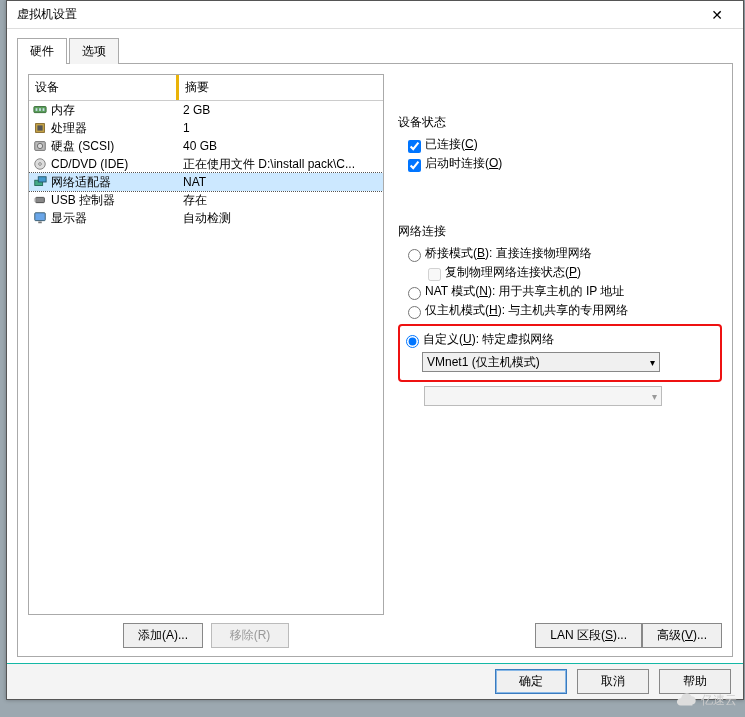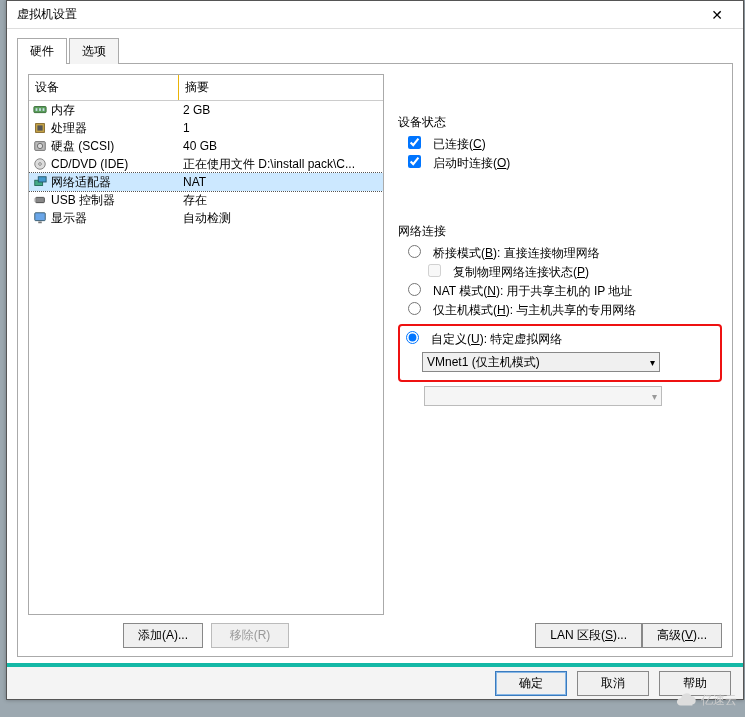--- a/index.html
+++ b/index.html
@@ -10,43 +10,43 @@
   .titlebar .close { width: 40px; height: 24px; display: flex; align-items: center; justify-content: center; font-size: 14px; }
   .body { flex: 1; padding: 8px 10px 6px 10px; display: flex; flex-direction: column; }
   .tabs { display: flex; border-bottom: 1px solid #aaa; }
   .tab { padding: 4px 12px; border: 1px solid #aaa; border-bottom: none; margin-right: 2px; background: #f4f4f4; position: relative; top: 1px; }
   .tab.active { background: #fff; }
   .panel { flex: 1; border: 1px solid #aaa; border-top: none; padding: 10px 10px 8px 10px; display: flex; gap: 14px; }
   .left { width: 356px; display: flex; flex-direction: column; }
   .device-list { flex: 1; border: 1px solid #aaa; overflow: hidden; }
   .dl-head { display: flex; background: #fff; border-bottom: 1px solid #ccc; }
   .dl-head .col { padding: 4px 6px; font-weight: normal; }
-  .col.dn { width: 150px; border-right: 1px solid #eab308; }
+  .col.dn { width: 150px; border-right: 3px solid #eab308; }
   .col.ds { flex: 1; }
   .dl-body { }
   .row { display: flex; height: 18px; align-items: center; padding: 0 2px; }
   .row.sel { background: #cce8ff; outline: 1px dotted #555; }
   .row .icon { width: 18px; display: flex; align-items: center; justify-content: center; }
   .row .icon svg { width: 14px; height: 14px; }
   .row .rd { width: 130px; padding-left: 2px; white-space: nowrap; overflow: hidden; text-overflow: ellipsis; }
   .row .rs { flex: 1; padding-left: 4px; white-space: nowrap; overflow: hidden; text-overflow: ellipsis; }
   .left-btns { display: flex; justify-content: center; gap: 8px; padding-top: 8px; }
   .btn { border: 1px solid #888; background: #f0f0f0; padding: 3px 14px; min-width: 78px; text-align: center; }
   .btn.disabled { color: #999; border-color: #bbb; }
   .right { flex: 1; display: flex; flex-direction: column; gap: 10px; }
   .group .g-title { margin-bottom: 4px; margin-top: 40px; }
-  .check-row, .radio-row { display: flex; align-items: flex-start; gap: 12px; padding: 1px 0 1px 10px; }
+  .check-row, .radio-row { display: flex; align-items: flex-end; gap: 4px; padding: 1px 0 1px 10px; }
   .check-row input, .radio-row input { margin: 0; }
   .radio-row.disabled label, .check-row.disabled label { color: #000000; }
   .highlight-box { border: 2px solid #e11; border-radius: 4px; padding: 4px 6px 8px 6px; margin: 4px 0; }
   .dd { width: 238px; height: 20px; border: 1px solid #888; background: #f0f0f0; display: flex; align-items: center; padding: 0 4px; margin-left: 26px; margin-top: 3px; position: relative; }
   .dd.disabled { color: #999; border-color: #bbb; background: #f5f5f5; }
   .dd .arrow { position: absolute; right: 4px; font-size: 10px; }
   .right-btns { display: flex; justify-content: flex-end; gap: 0; margin-top: auto; padding-top: 8px; }
-  .footer { height: 36px; border-top: 4px solid #14b8a6; display: flex; align-items: center; justify-content: flex-end; gap: 10px; padding: 0 12px; background: #f4f4f4; }
+  .footer { height: 36px; border-top: 1px solid #14b8a6; display: flex; align-items: center; justify-content: flex-end; gap: 10px; padding: 0 12px; background: #f4f4f4; }
   .footer .btn { min-width: 72px; }
   .footer .btn.primary { border-color: #3a7bbf; box-shadow: inset 0 0 0 1px #87b7e6; }
   .watermark { position: absolute; right: 8px; bottom: 6px; color: #ccc; font-size: 11px; display: flex; align-items: center; gap: 4px; text-align: center; }
   .watermark svg { width: 22px; height: 22px; }
   .ul { text-decoration: underline; }
 </style>
 </head>
 <body>
 
 <div class="dialog">

